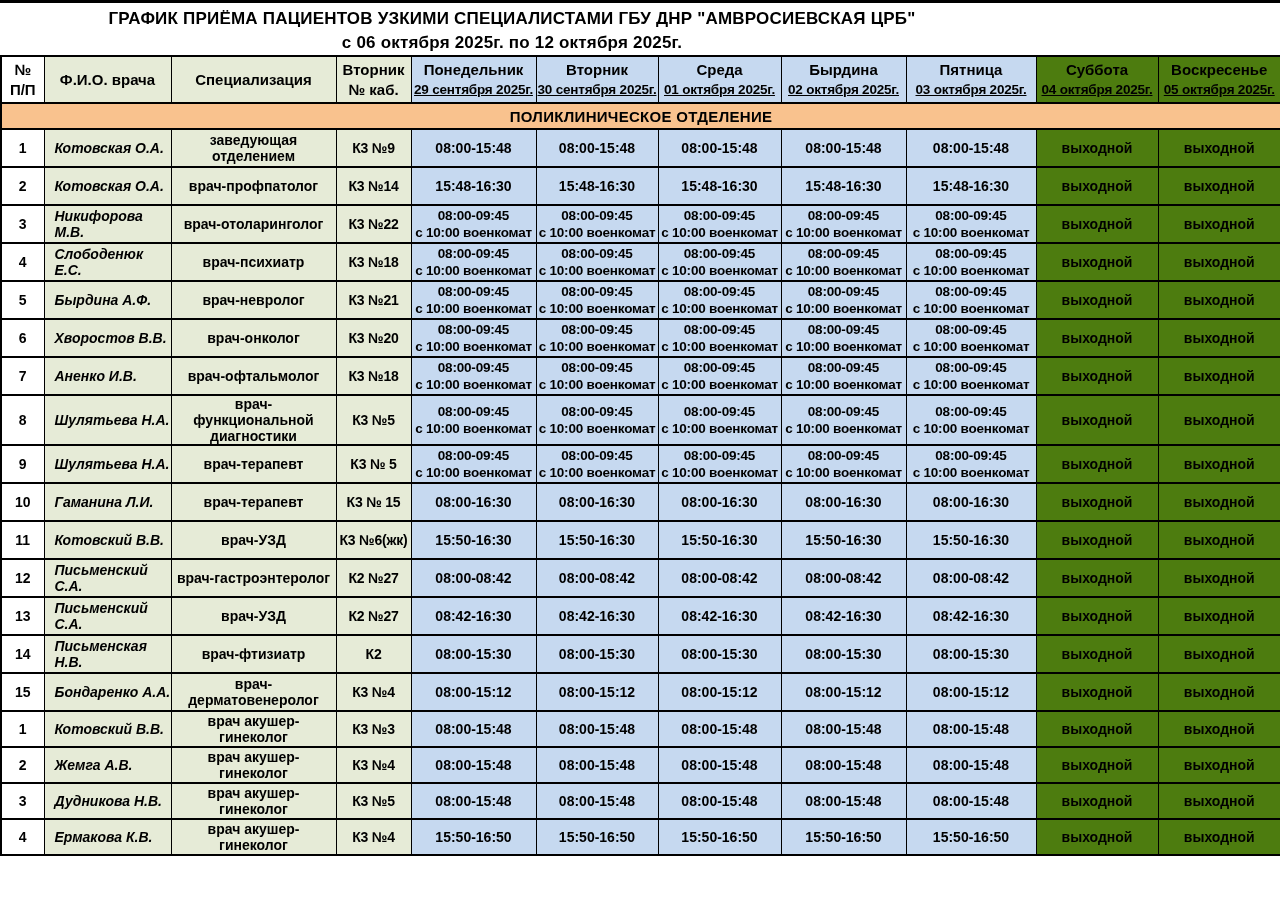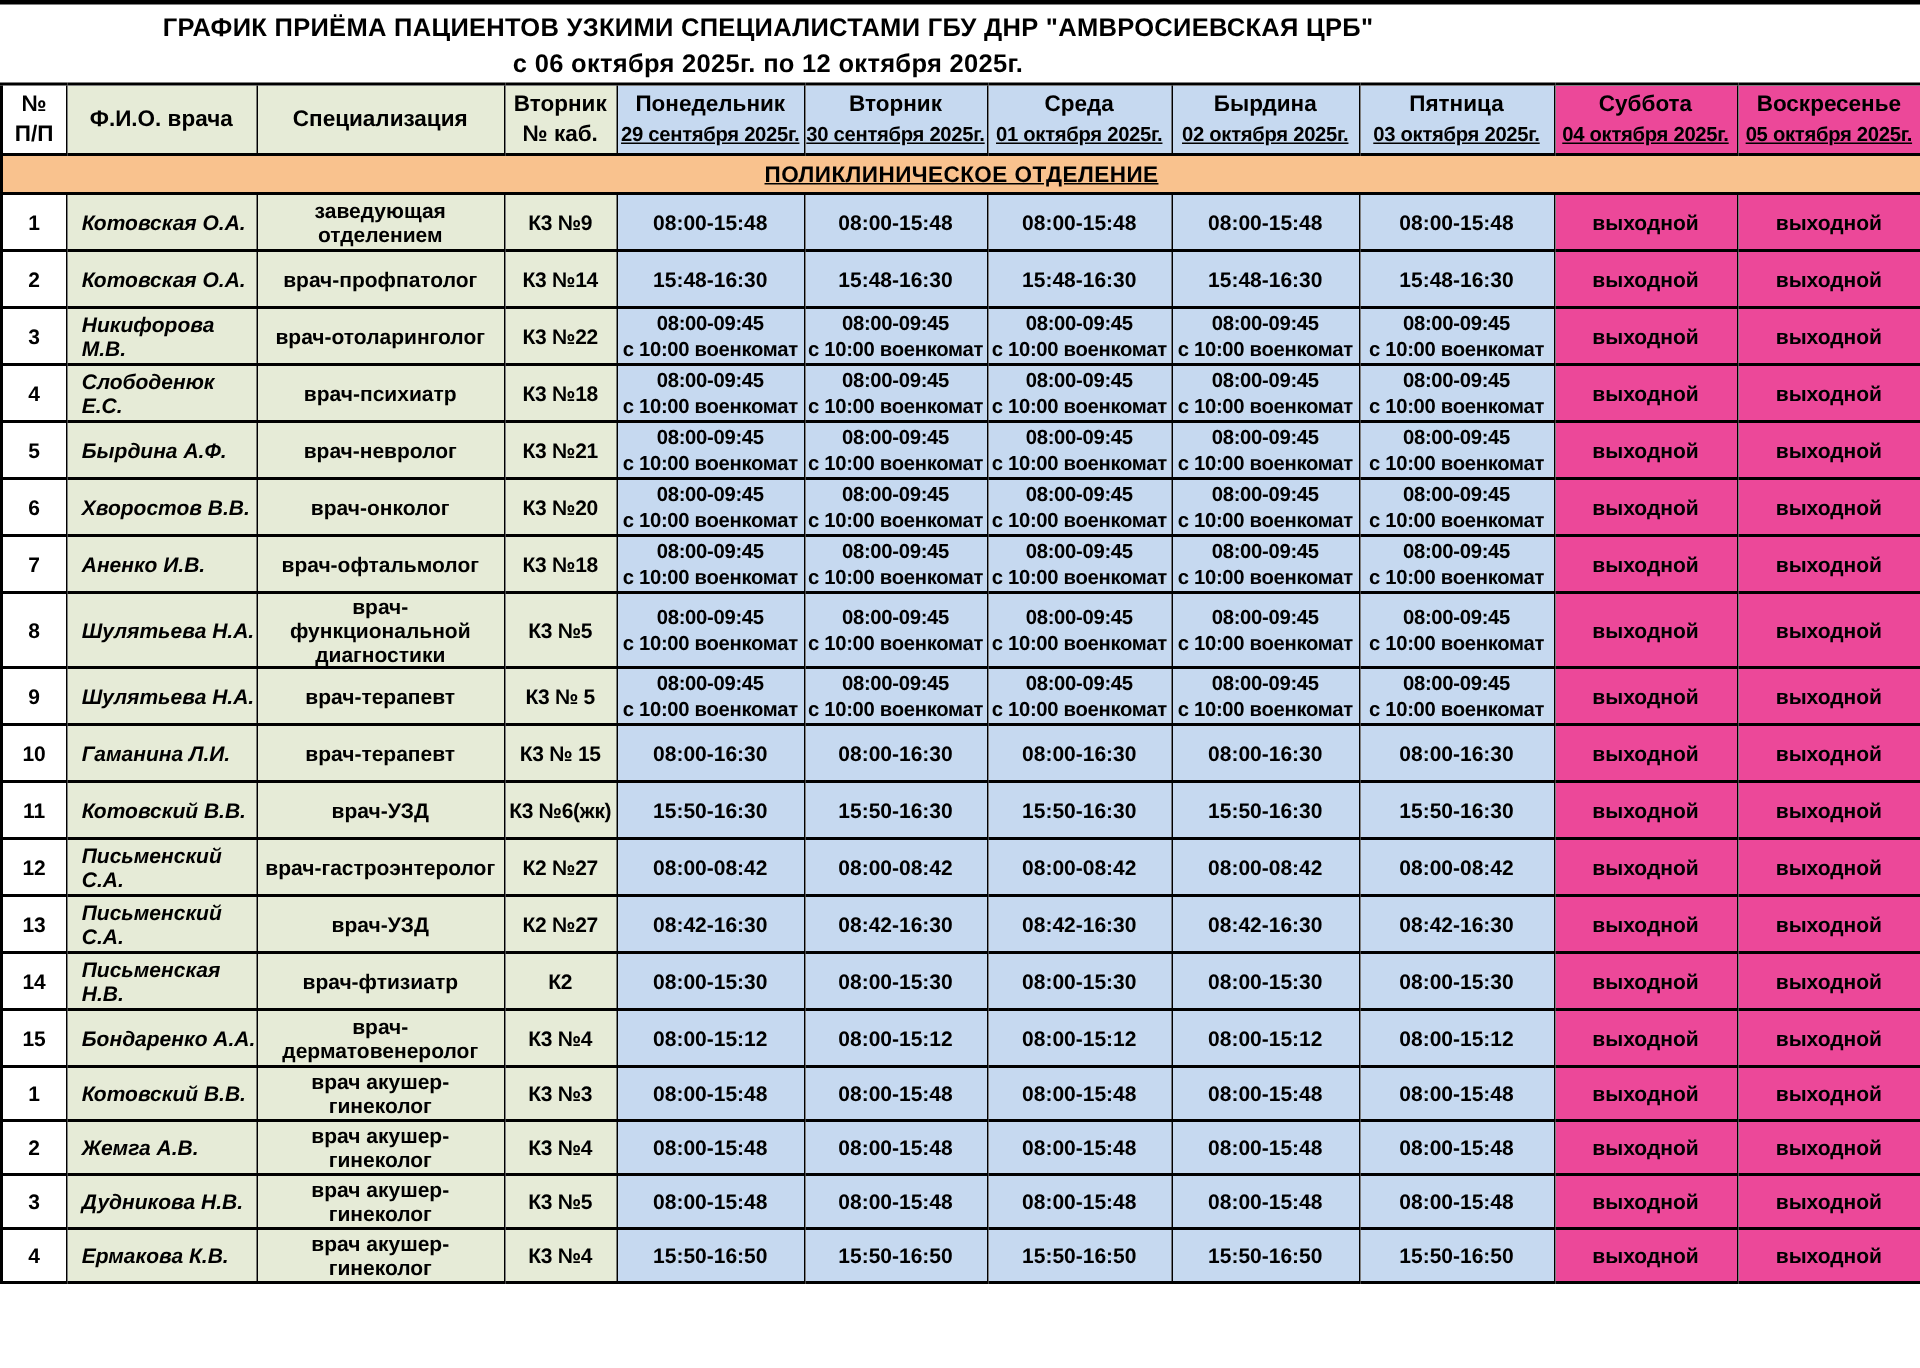--- a/index.html
+++ b/index.html
@@ -37,27 +37,27 @@
     text-align: center;
     vertical-align: middle;
     overflow: hidden;
     white-space: normal;
   }
 
   
   .bg-white  { background: #ffffff; }
   .bg-green  { background: #e6ebd7; }
   .bg-blue   { background: #c6d9f0; }
-  .bg-pink   { background: #ec4899; }
+  .bg-pink   { background: #4d7c0f; }
 
   thead tr { height: 47px; }
   .h-l1 { display: block; font-size: 15px; line-height: 20px; }
   .h-l2 { display: block; font-size: 13.5px; line-height: 19px; letter-spacing: -0.2px; text-decoration: underline; }
 
-  tr.section-row { height: 26px; text-decoration: underline; }
+  tr.section-row { height: 26px; }
   td.c-section {
     background: #f9c28e;
     font-size: 15px;
     letter-spacing: 0.3px;
   }
 
   tr.r-std   { height: 38px; }
   tr.r-women { height: 36px; }
 
   td.c-num  { font-size: 14px; }

